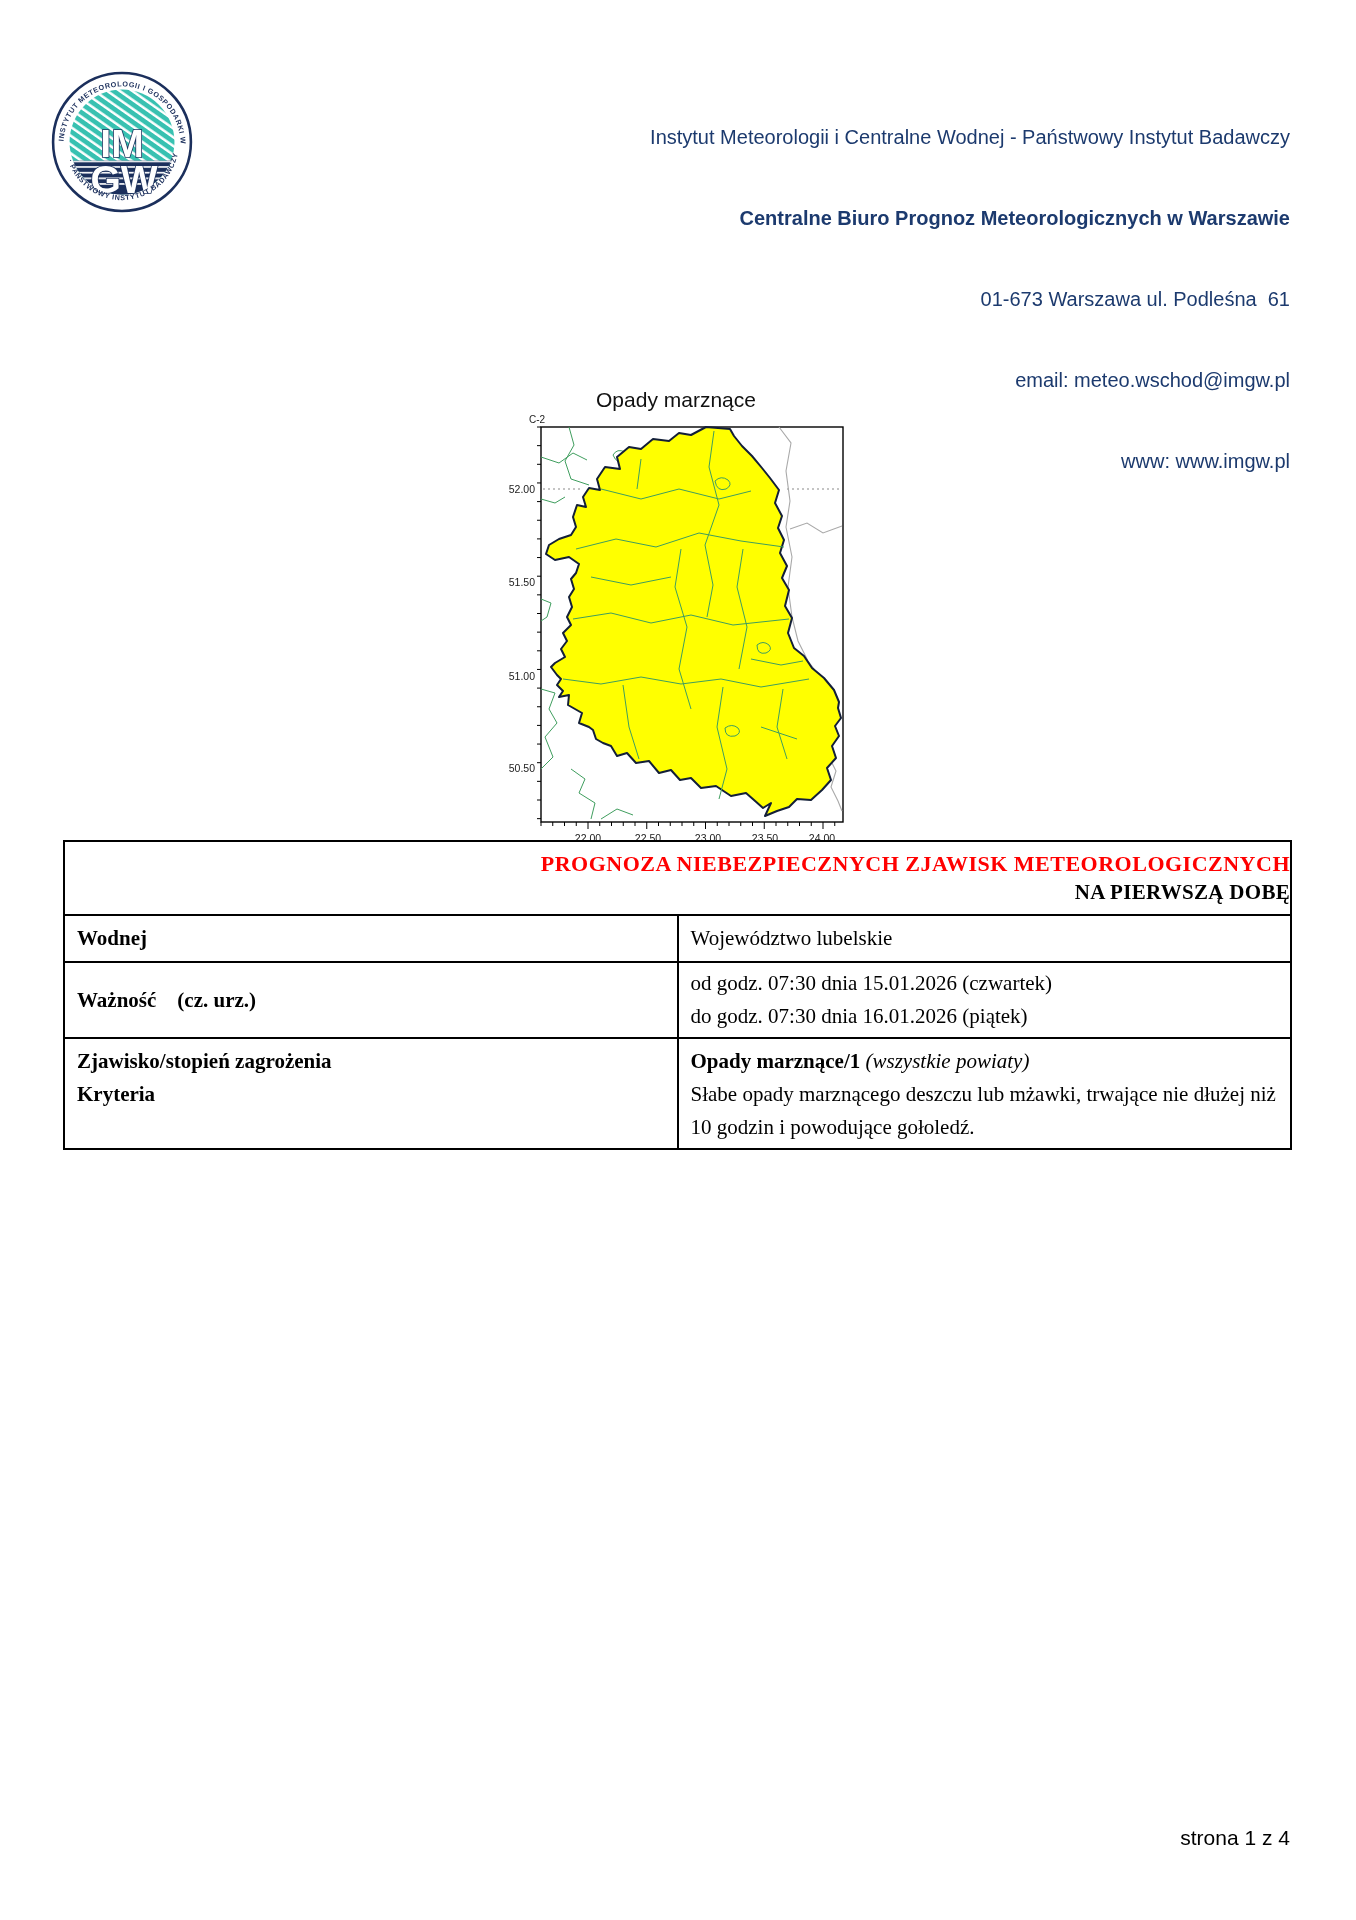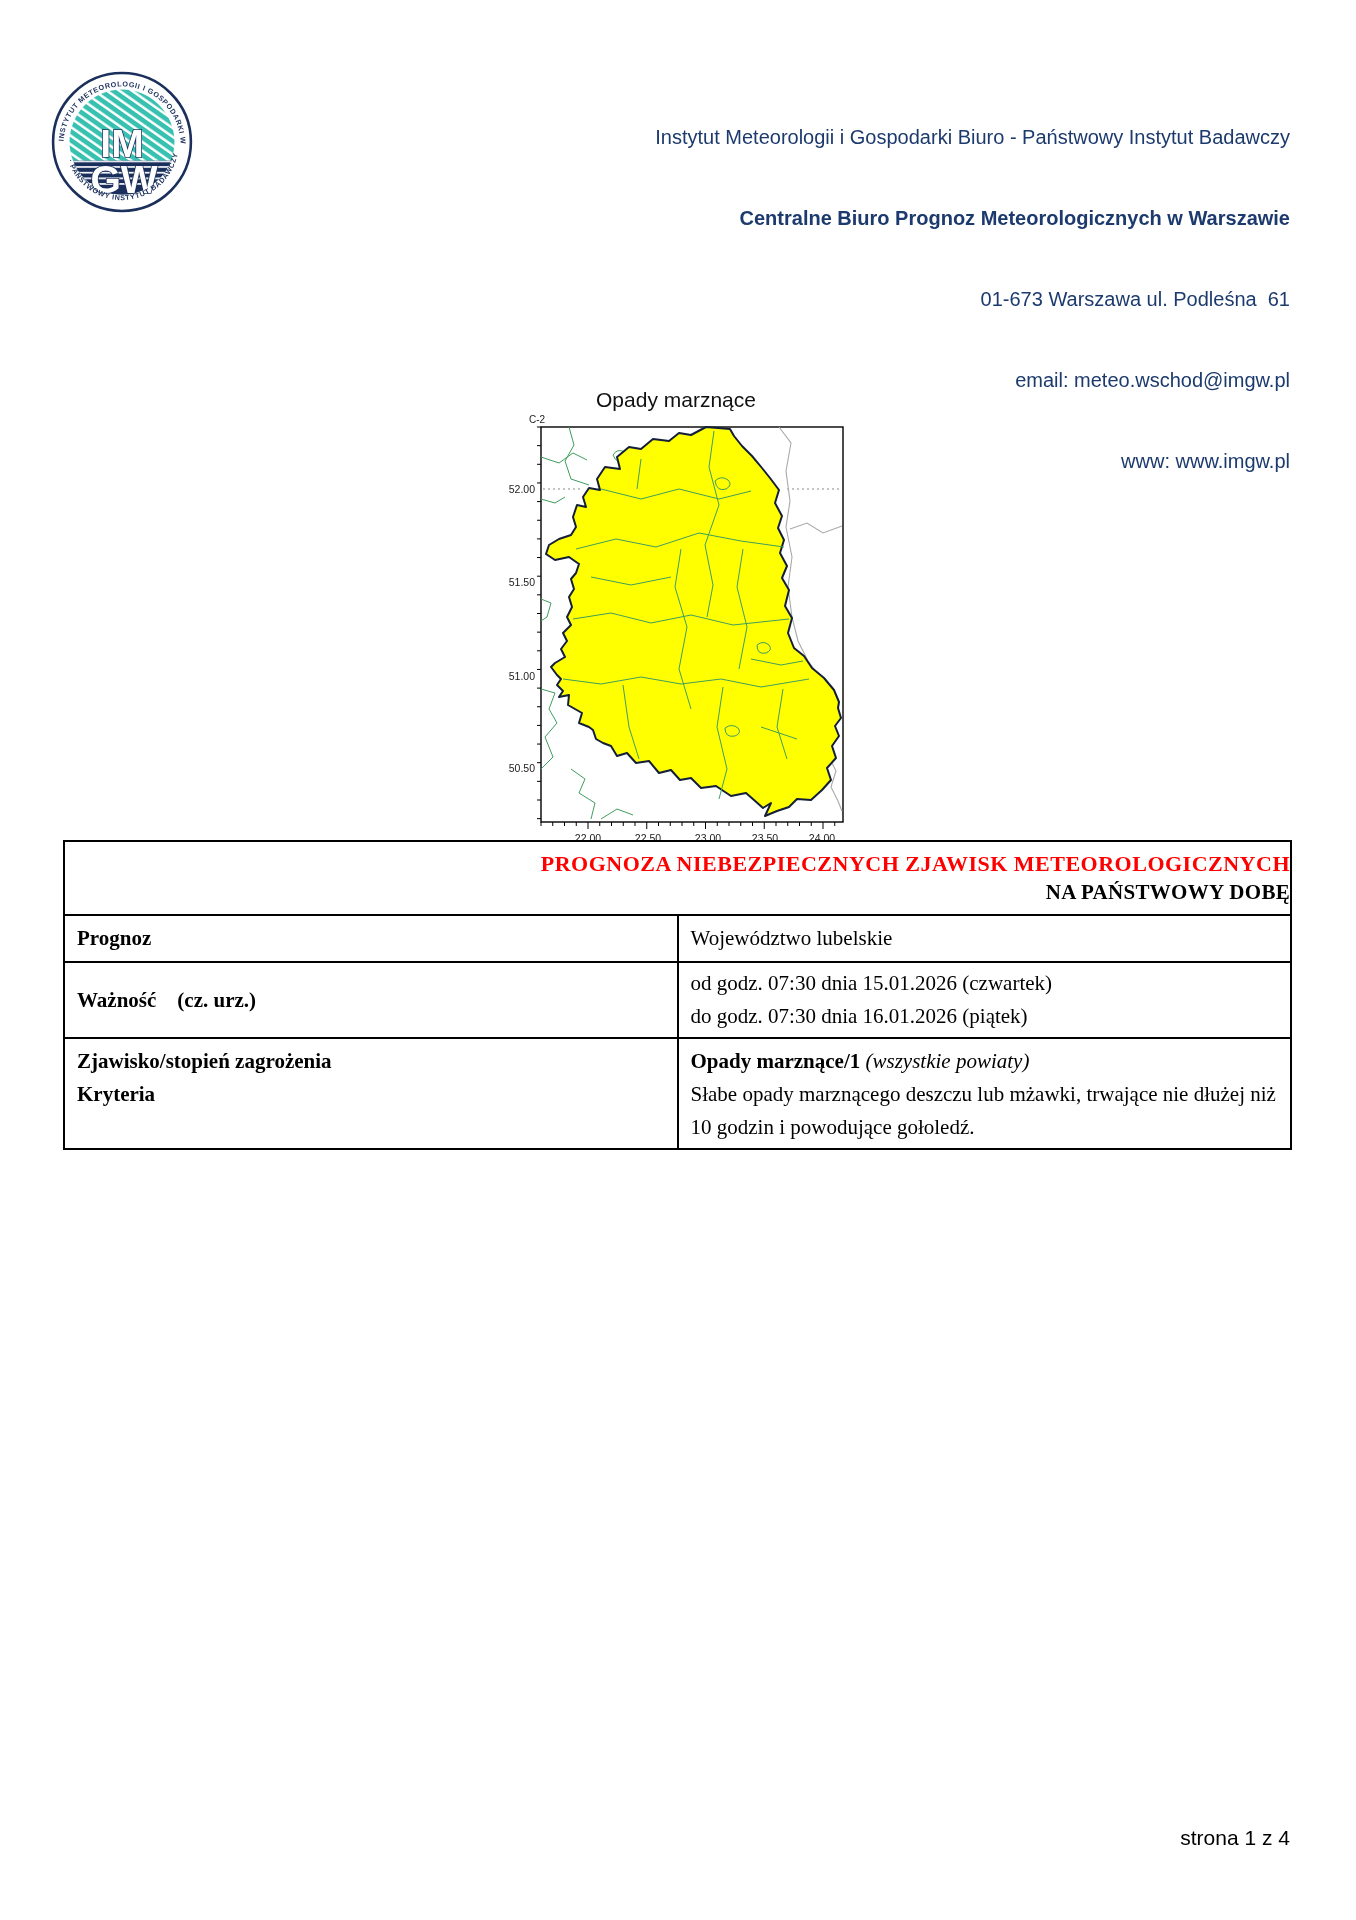--- a/index.html
+++ b/index.html
@@ -79,21 +79,21 @@
     <text font-size="7" font-weight="bold" fill="#1b2f5c" letter-spacing="0.6">
       <textPath href="#arcTop" startOffset="2%">INSTYTUT METEOROLOGII I GOSPODARKI WODNEJ</textPath>
     </text>
     <text font-size="7" font-weight="bold" fill="#1b2f5c" letter-spacing="0.6">
       <textPath href="#arcBot" startOffset="4%">· PAŃSTWOWY INSTYTUT BADAWCZY ·</textPath>
     </text>
   </svg>
 </div>
 
 <div class="hdr-block">
-  <div>Instytut Meteorologii i Gospodarki Biuro - Państwowy Instytut Badawczy</div>
+  <div>Instytut Meteorologii i Centralne Wodnej - Państwowy Instytut Badawczy</div>
   <div class="bold">Centralne Biuro Prognoz Meteorologicznych w Warszawie</div>
   <div>01-673 Warszawa ul. Podleśna  61</div>
   <div>email: meteo.wschod@imgw.pl</div>
   <div>www: www.imgw.pl</div>
 </div>
 
 <div class="map-title">Opady marznące</div>
 
 <svg class="map-svg" viewBox="0 0 360 448">
 
@@ -221,25 +221,25 @@
     <text x="269" y="430">23.50</text>
     <text x="326" y="430">24.00</text>
   </g>
 </svg>
 
 <table class="warn-table">
   <tbody>
       <tr>
     <td class="t-head" colspan="2">
       <div class="l1">PROGNOZA NIEBEZPIECZNYCH ZJAWISK METEOROLOGICZNYCH</div>
-      <div class="l2">NA PAŃSTWOWY DOBĘ</div>
+      <div class="l2">NA PIERWSZĄ DOBĘ</div>
     </td>
   </tr>
   <tr class="row-obszar">
-    <td class="c1">Prognoz</td>
+    <td class="c1">Wodnej</td>
     <td class="c2">Województwo lubelskie</td>
   </tr>
   <tr class="row-waznosc">
     <td class="c1 pre">Ważność    (cz. urz.)</td>
     <td class="c2">
       <div class="lh33">od godz. 07:30 dnia 15.01.2026 (czwartek)</div>
       <div class="lh33">do godz. 07:30 dnia 16.01.2026 (piątek)</div>
     </td>
   </tr>
   <tr class="row-zjawisko">

